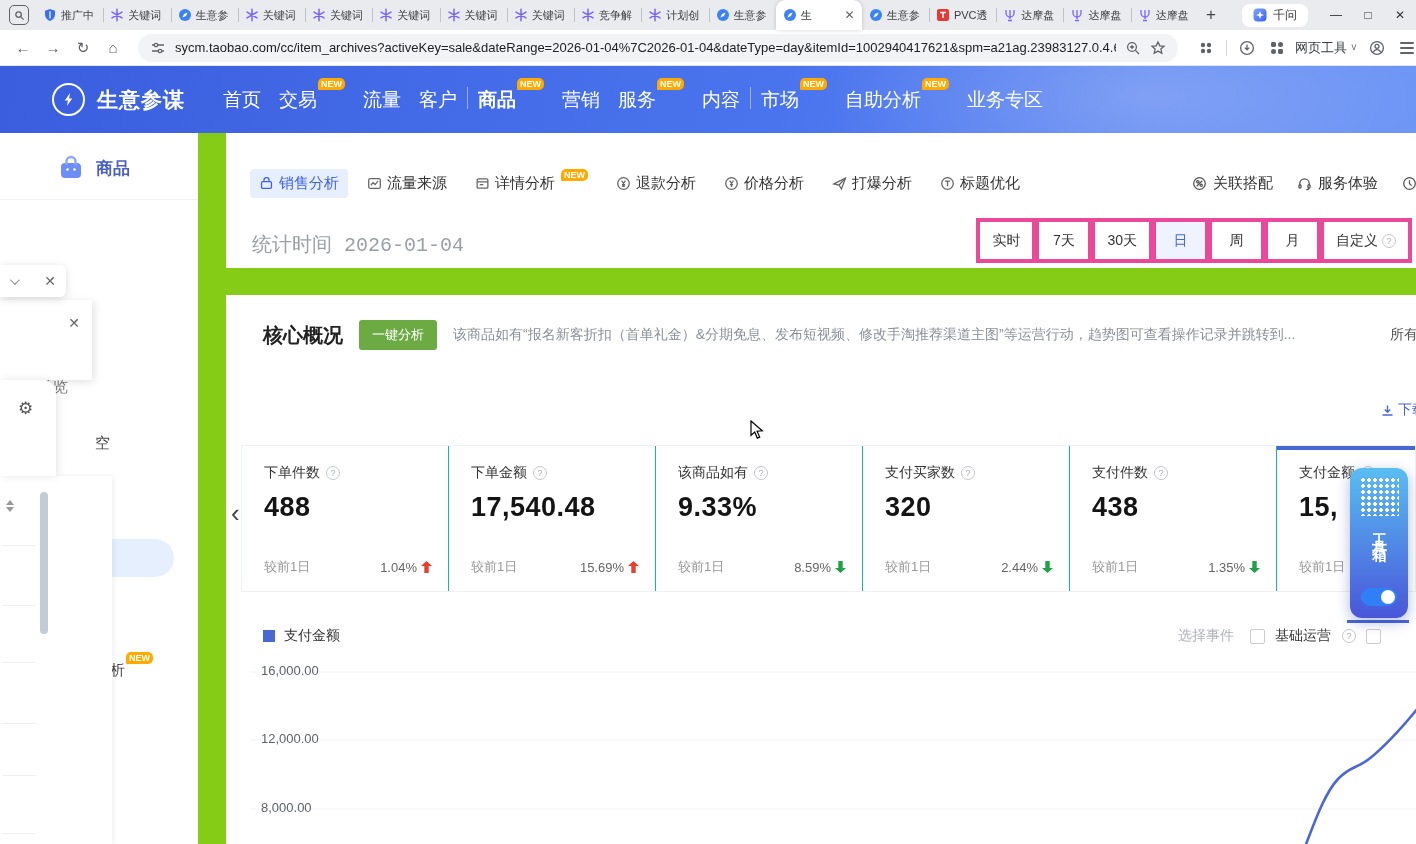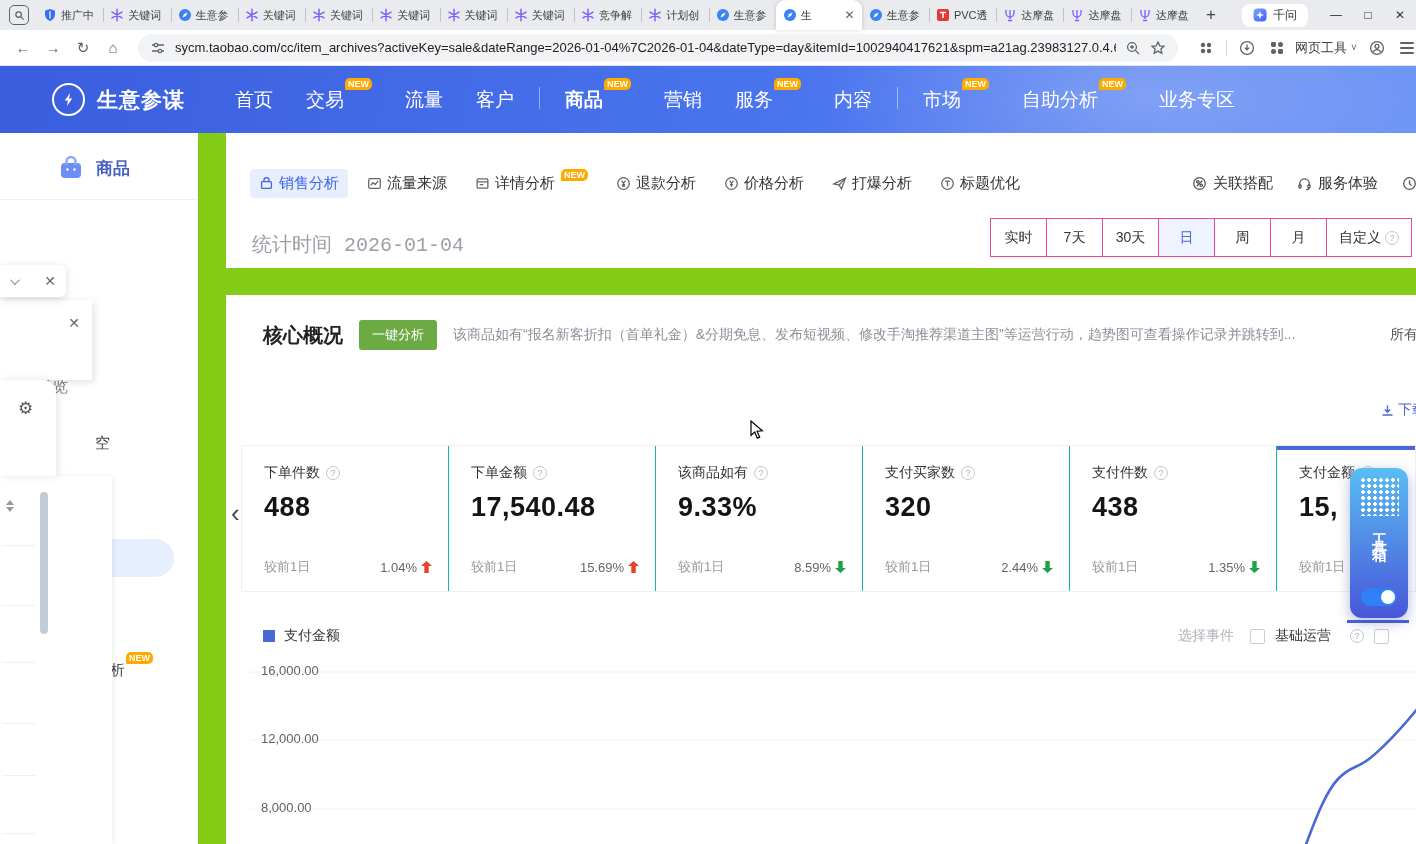--- a/index.html
+++ b/index.html
@@ -53,21 +53,21 @@
   .topnav{position:absolute;top:66px;height:67px;left:0;right:0;color:#fff;
     background:linear-gradient(100deg,#3a5ede 0%,#4a74ee 55%,#6a93f5 100%);
     display:flex;align-items:center;overflow:hidden;}
   .topnav::after{content:"";position:absolute;right:-80px;top:-120px;width:700px;height:300px;
     background:radial-gradient(ellipse at center,rgba(255,255,255,.22),rgba(255,255,255,0) 65%);}
   .brand{display:flex;align-items:center;gap:12px;margin-left:52px;margin-right:38px;flex:0 0 auto;}
   .brand-logo{width:33px;height:33px;border:2.5px solid #fff;border-radius:50%;
     display:flex;align-items:center;justify-content:center;}
   .brand-logo svg{width:15px;height:15px;}
   .brand-name{font-size:21px;font-weight:bold;letter-spacing:1px;white-space:nowrap;}
-  #nav-menu{display:flex;align-items:flex-start;gap:33px;font-size:19px;z-index:1;margin-left:12px;}
+  #nav-menu{display:flex;align-items:flex-start;gap:18px;font-size:19px;z-index:1;}
   .nav-item{position:relative;white-space:nowrap;}
   .nav-item.active{font-weight:bold;}
   .badge{display:inline-block;background:#ffaa00;color:#fff;font-size:9px;font-weight:bold;
     padding:0 3px;height:12px;line-height:12px;border-radius:5px 5px 5px 1px;
     transform:translateY(-9px);margin-left:1px;vertical-align:top;}
   .nav-divider{width:1px;height:22px;background:rgba(255,255,255,.45);margin:0 -8px;}
 
   
   .sidebar{position:absolute;left:0;top:133px;width:198px;bottom:0;background:#fff;}
   .sidebar-head{display:flex;align-items:center;gap:10px;padding:20px 0 16px 56px;
@@ -115,21 +115,21 @@
   .stab svg{stroke:#666;}
   .stab.active{color:#3d63e8;background:#e7eefc;}
   .stab.active svg{stroke:#3d63e8;}
   .sicon{width:15px;height:15px;flex:0 0 auto;}
   .sicon svg{width:100%;height:100%;fill:none;stroke-width:1.2;}
   .subtab-tools{position:absolute;left:966px;top:41px;display:flex;gap:24px;align-items:center;font-size:15px;color:#333;}
   .stool{display:flex;gap:6px;align-items:center;white-space:nowrap;}
   .stool svg{stroke:#555;}
   .datebar-label{position:absolute;left:26px;top:98px;font-size:20px;color:#9aa0a6;font-family:Liberation Mono, monospace;}
   .dateranges{position:absolute;right:4px;top:85px;display:flex;}
-  .dr-btn{min-width:57px;height:39px;border:1px solid #ec4899;margin-left:-1px;display:flex;
+  .dr-btn{min-width:57px;height:45px;border:4px solid #ec4899;margin-left:-1px;display:flex;
     align-items:center;justify-content:center;font-size:14px;color:#333;background:#fff;padding:0 12px;gap:4px;white-space:nowrap;}
   .dr-btn.active{color:#4a67d6;background:#eef3ff;z-index:1;}
   .help{width:14px;height:14px;border:1px solid #c3c7cc;border-radius:50%;color:#a8adb5;
     font-size:9px;display:inline-flex;align-items:center;justify-content:center;flex:0 0 auto;}
 
   
   .card2{position:absolute;left:226px;top:295px;width:1190px;height:549px;background:#fff;}
   .ov-head{position:absolute;left:37px;top:25px;display:flex;align-items:center;gap:16px;width:1120px;}
   .ov-title{font-size:20px;font-weight:bold;color:#222;flex:0 0 auto;}
   .ov-btn{background:#6cab44;color:#fff;font-size:13px;padding:6px 13px;border-radius:3px;flex:0 0 auto;}
@@ -150,21 +150,21 @@
   .mk-arrow{width:11px;height:12px;background:#e8402d;flex:0 0 auto;
     clip-path:polygon(50% 0,100% 42%,70% 42%,70% 100%,30% 100%,30% 42%,0 42%);}
   .mk-arrow.down{transform:rotate(180deg);background:#1fa145;}
   .carousel-left{position:absolute;left:5px;top:205px;font-size:26px;color:#444;line-height:1;}
 
   .legend{position:absolute;left:37px;top:332px;display:flex;align-items:center;gap:9px;font-size:14px;color:#333;}
   .legend-sq{width:12px;height:12px;background:#4a67d6;}
   .events{position:absolute;left:952px;top:332px;display:flex;align-items:center;gap:10px;font-size:14px;white-space:nowrap;}
   .ev-select{color:#b0b3b8;margin-right:6px;}
   .cbx{width:15px;height:15px;border:1px solid #ccc;border-radius:2px;background:#fff;flex:0 0 auto;}
-  .ev-opt{display:flex;align-items:center;gap:19px;color:#333;}
+  .ev-opt{display:flex;align-items:center;gap:11px;color:#333;}
 
   .chart{position:absolute;left:0;top:357px;width:1190px;height:192px;overflow:hidden;}
   .ytick{position:absolute;left:35px;font-size:13px;color:#5f6368;z-index:1;}
 
   
   .toolbox{position:absolute;left:1350px;top:468px;width:58px;height:150px;border-radius:12px;
     background:linear-gradient(180deg,#59bdf2,#4956d9);box-shadow:0 4px 14px rgba(30,60,160,.35);
     z-index:40;display:flex;flex-direction:column;align-items:center;padding-top:8px;}
   .tb-qr{width:40px;height:40px;flex:0 0 auto;
     background-image:radial-gradient(#fff 1.6px,transparent 1.9px);background-size:6px 6px;background-position:1px 1px;}

